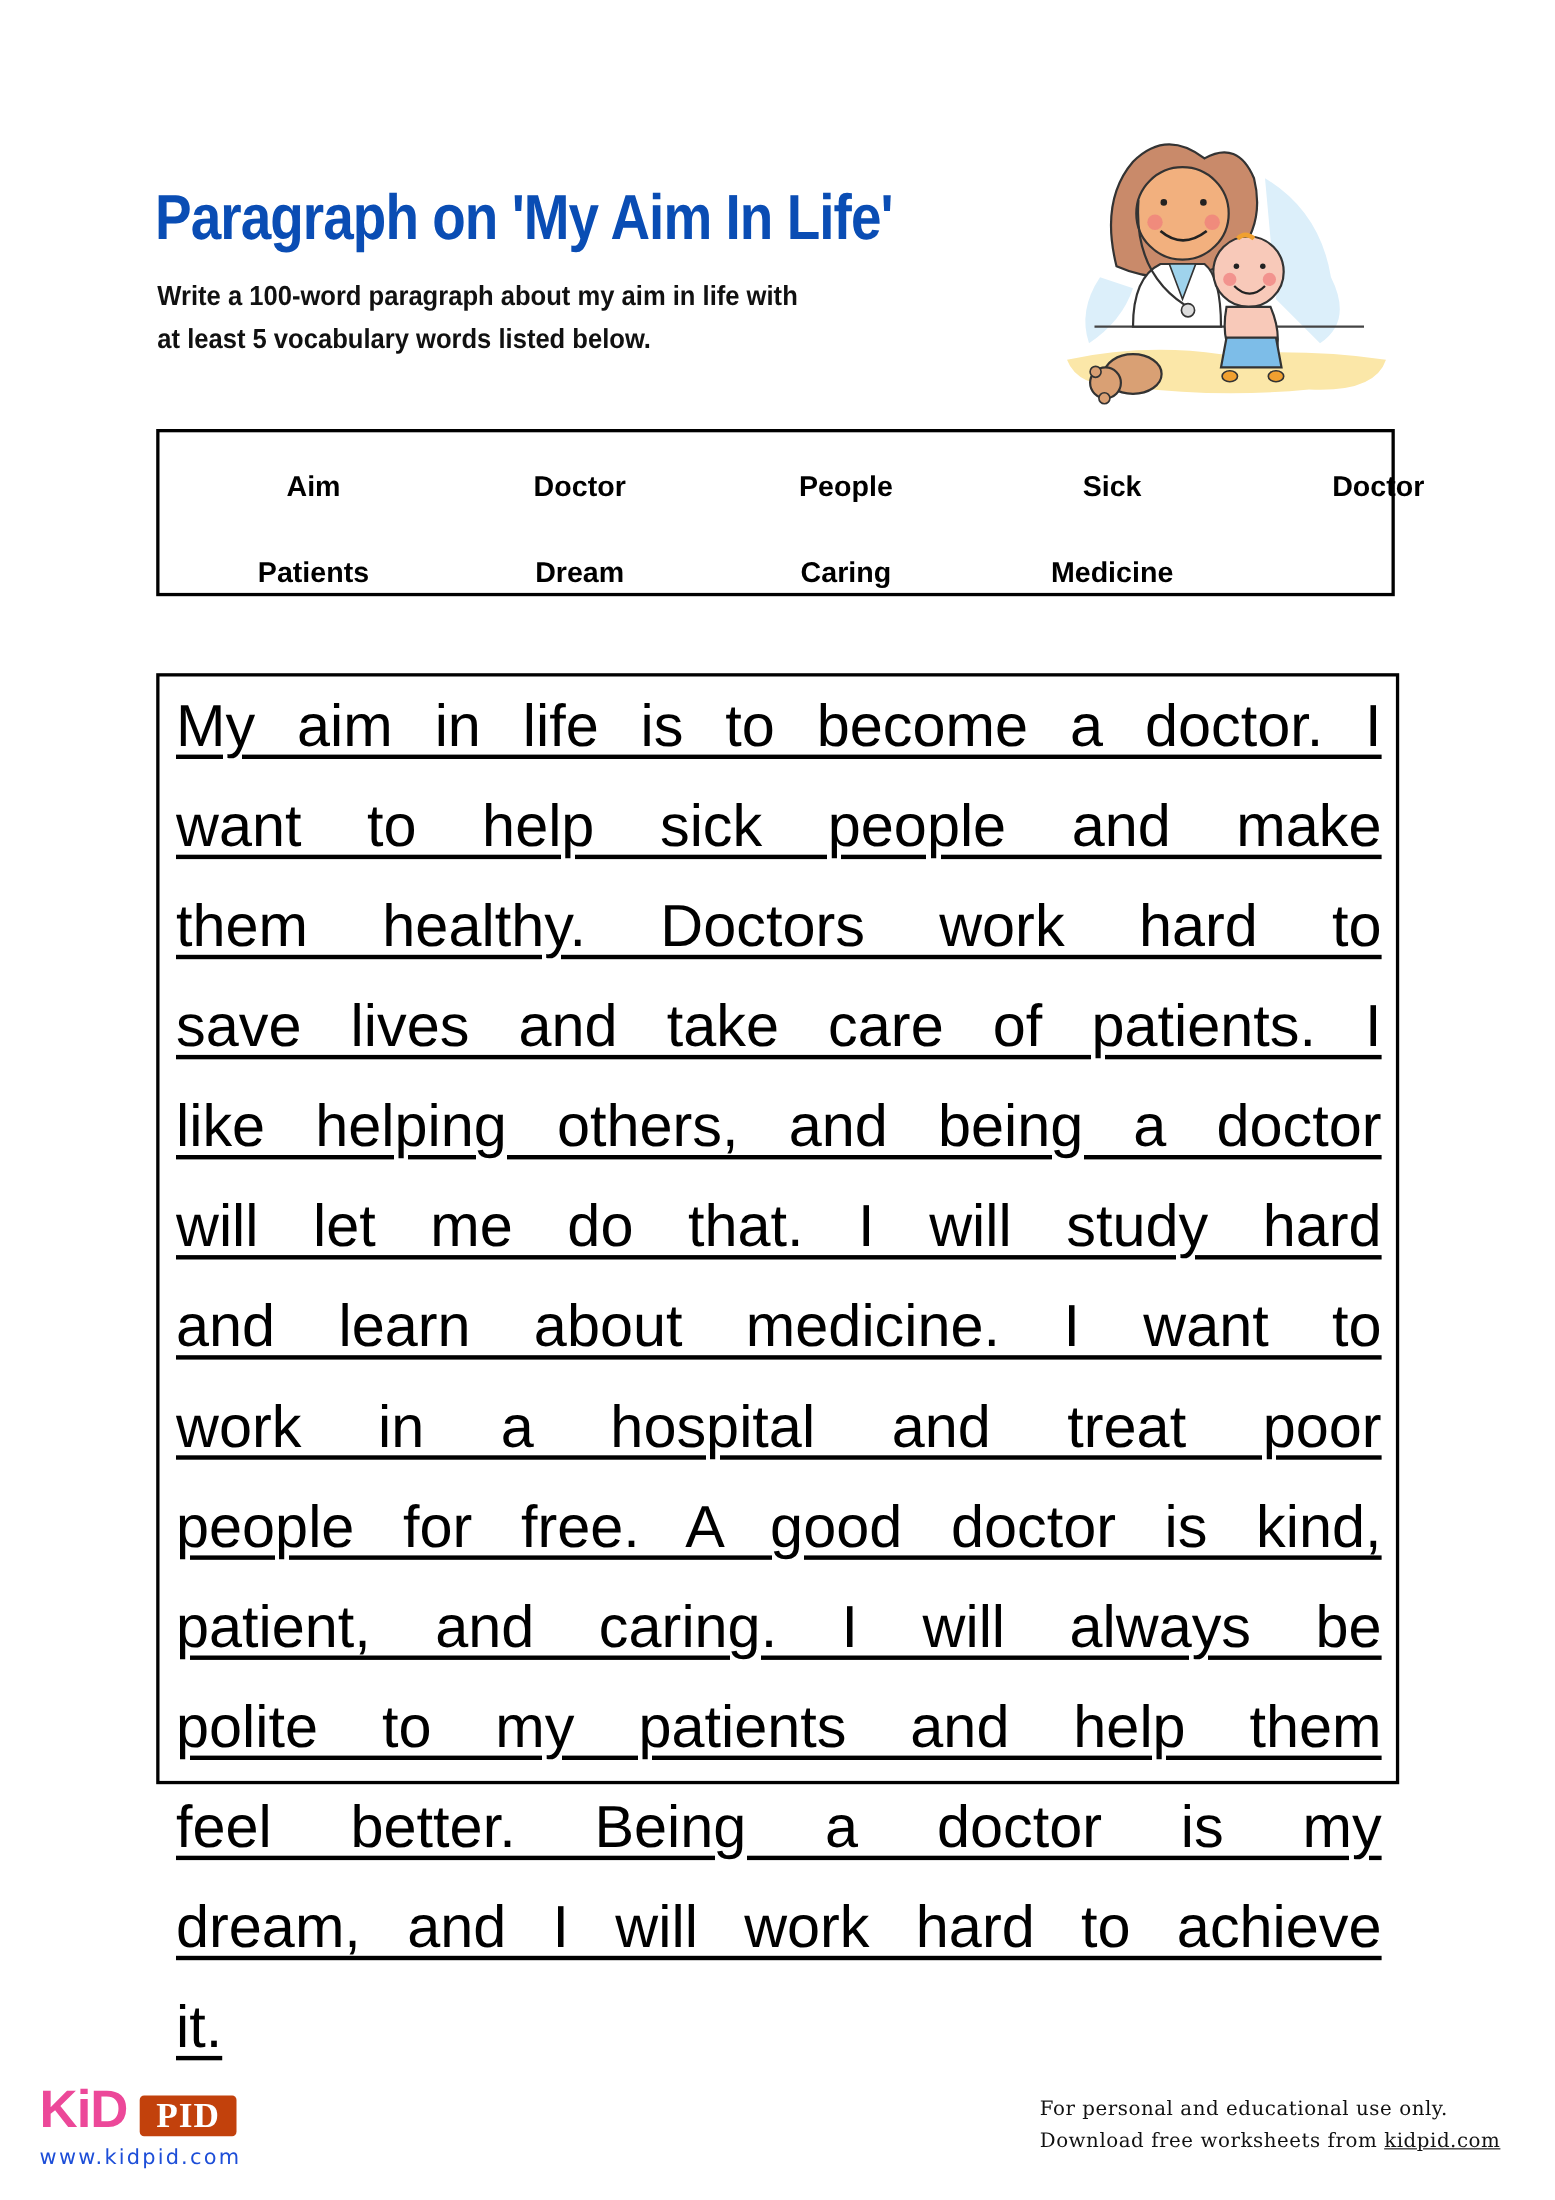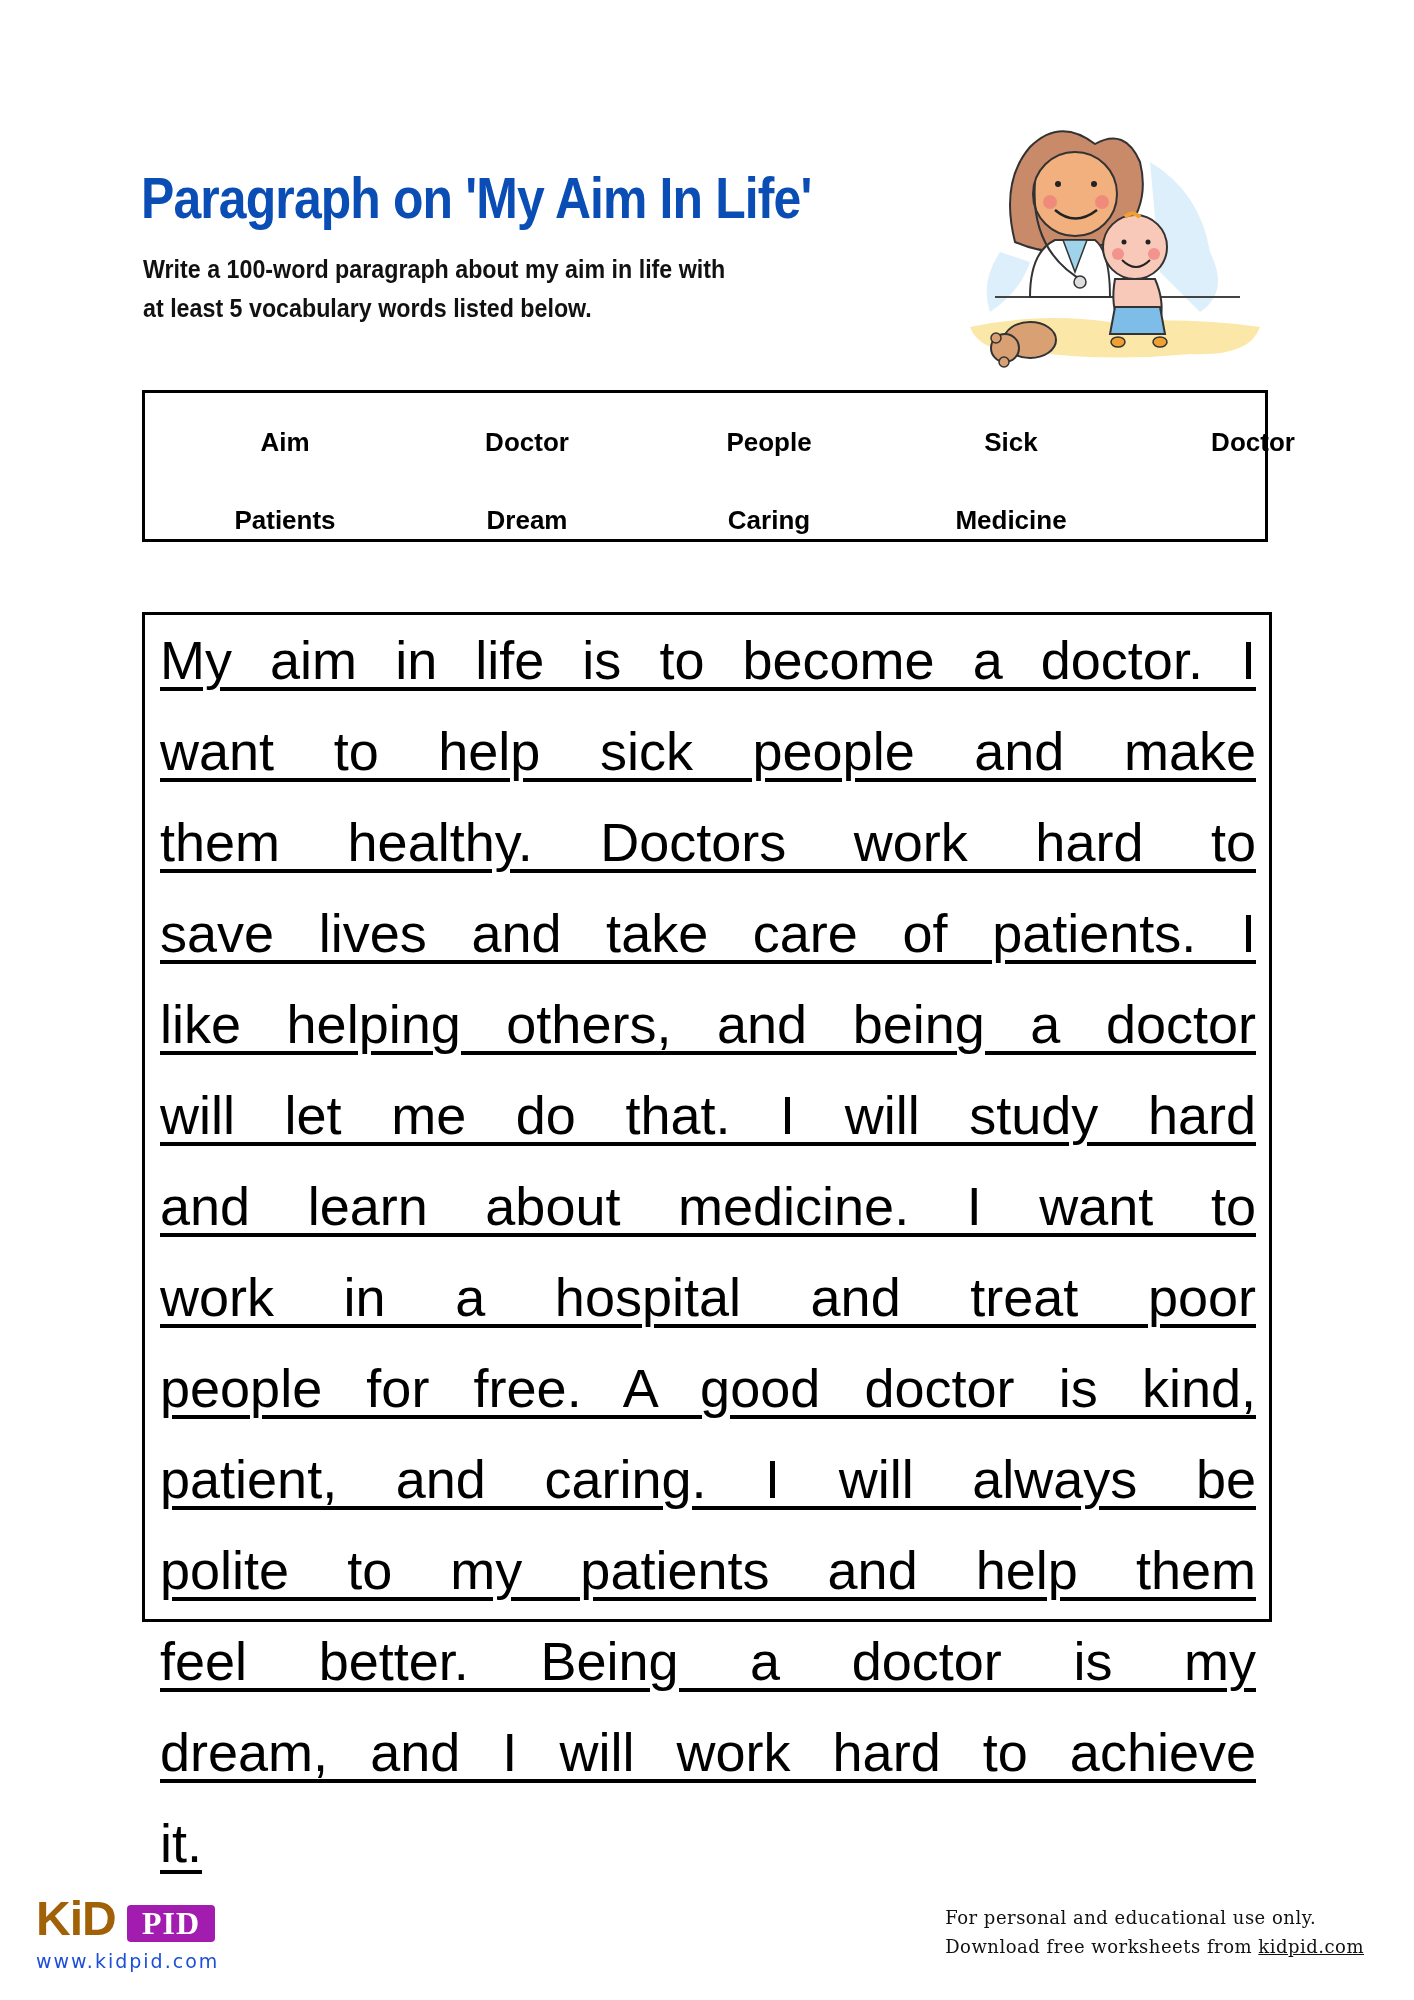--- a/index.html
+++ b/index.html
@@ -47,24 +47,24 @@
     text-align: justify; text-align-last: justify;
     text-decoration: underline; text-decoration-thickness: 4px; text-underline-offset: 8px;
     word-spacing: 2px;
     white-space: nowrap; overflow: visible;
   }
   .para-line.last { text-align-last: left; }
 
   .logo { position: absolute; left: 36px; top: 1893px; width: 180px; height: 50px; }
   .logo-kid {
     position: absolute; left: 0; top: 2px; font-weight: 700; font-size: 48px; line-height: 48px;
-    color: #a16207; letter-spacing: -1px; font-family: "Liberation Sans", sans-serif;
+    color: #ec4899; letter-spacing: -1px; font-family: "Liberation Sans", sans-serif;
   }
   .logo-pid {
-    position: absolute; left: 91px; top: 12px; width: 88px; height: 37px; background: #a21caf;
+    position: absolute; left: 91px; top: 12px; width: 88px; height: 37px; background: #c2410c;
     border-radius: 4px; color: #fff; font-weight: 700; font-size: 32px; line-height: 37px; text-align: center;
     font-family: "Liberation Serif", serif; letter-spacing: 1px;
   }
   .logo-url {
     position: absolute; left: 36px; top: 1950px; font-size: 19px; letter-spacing: 2px; color: #1d4ed8;
     font-family: "DejaVu Sans", sans-serif;
   }
   .footer-right {
     position: absolute; right: 50px; top: 1903px; text-align: left;
     font-family: "DejaVu Serif", serif; font-size: 18px; line-height: 29px; color: #111; letter-spacing: 0.5px;

